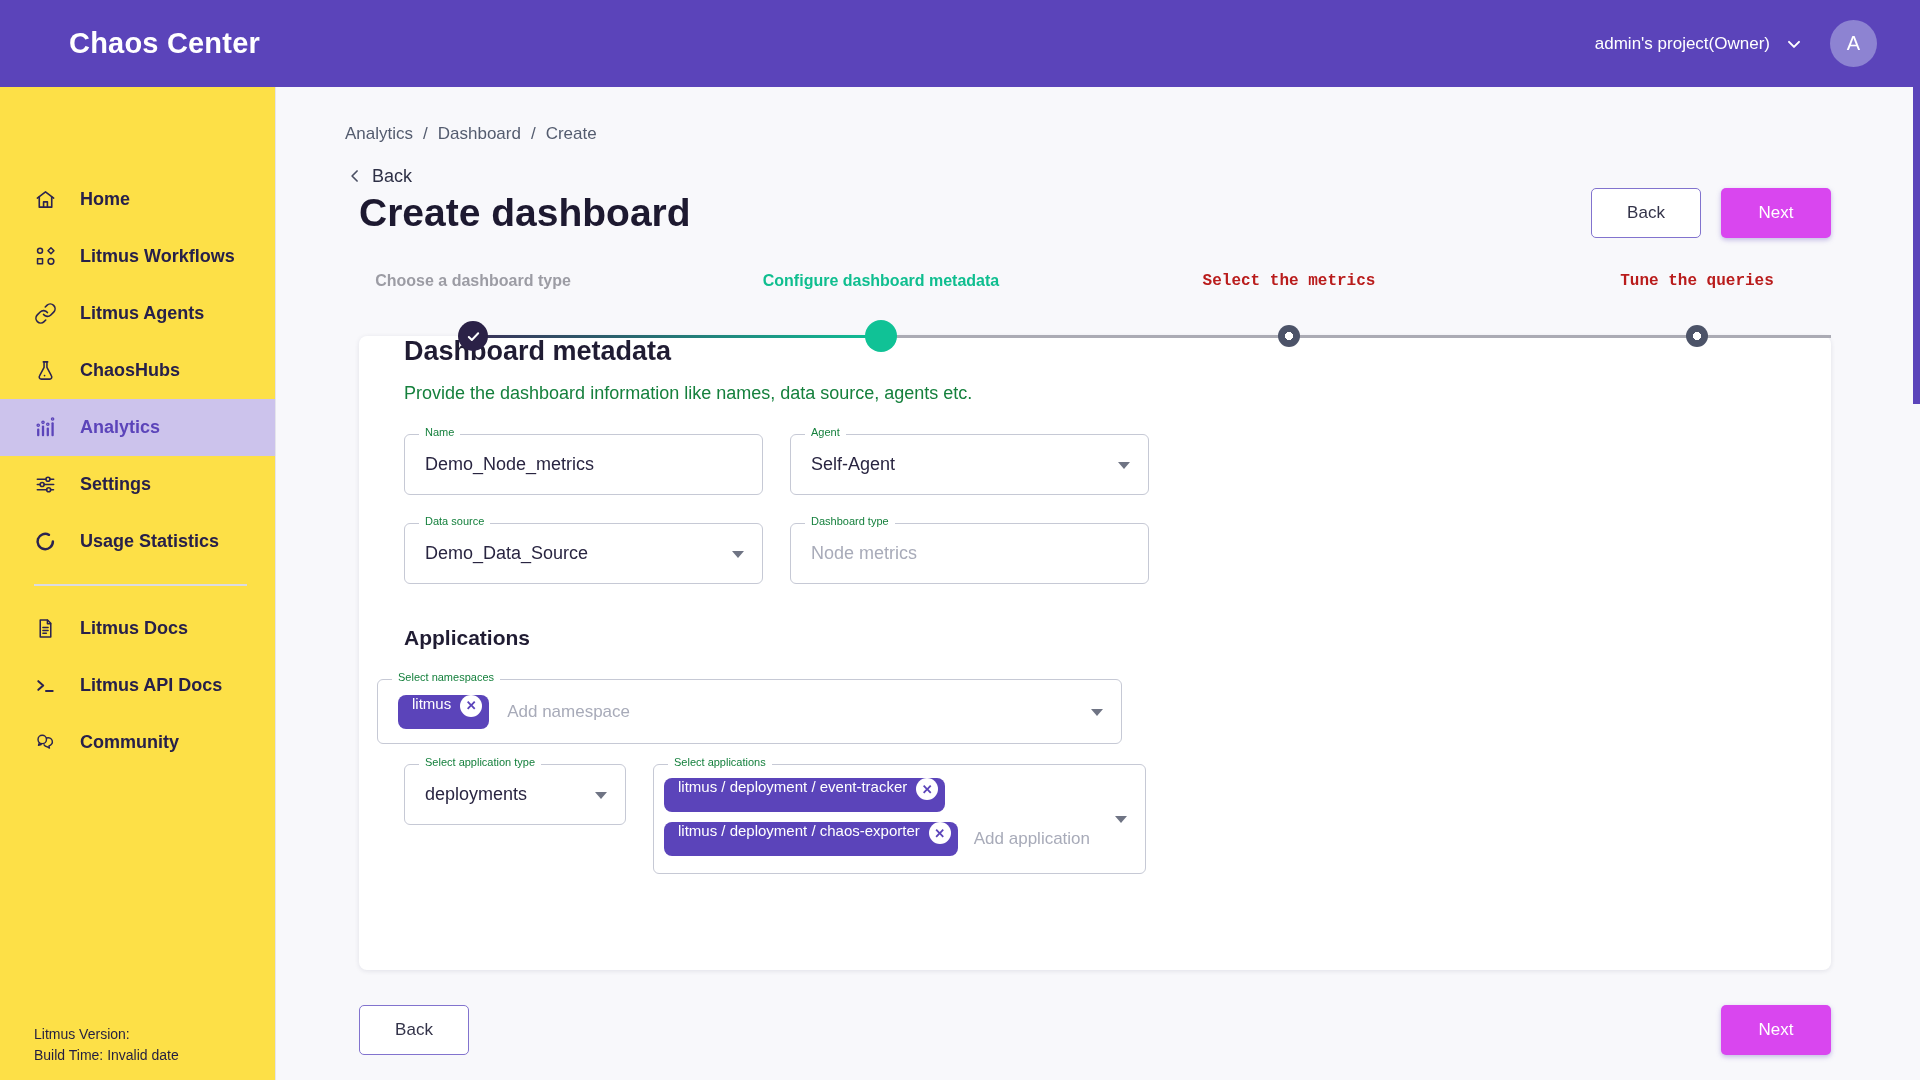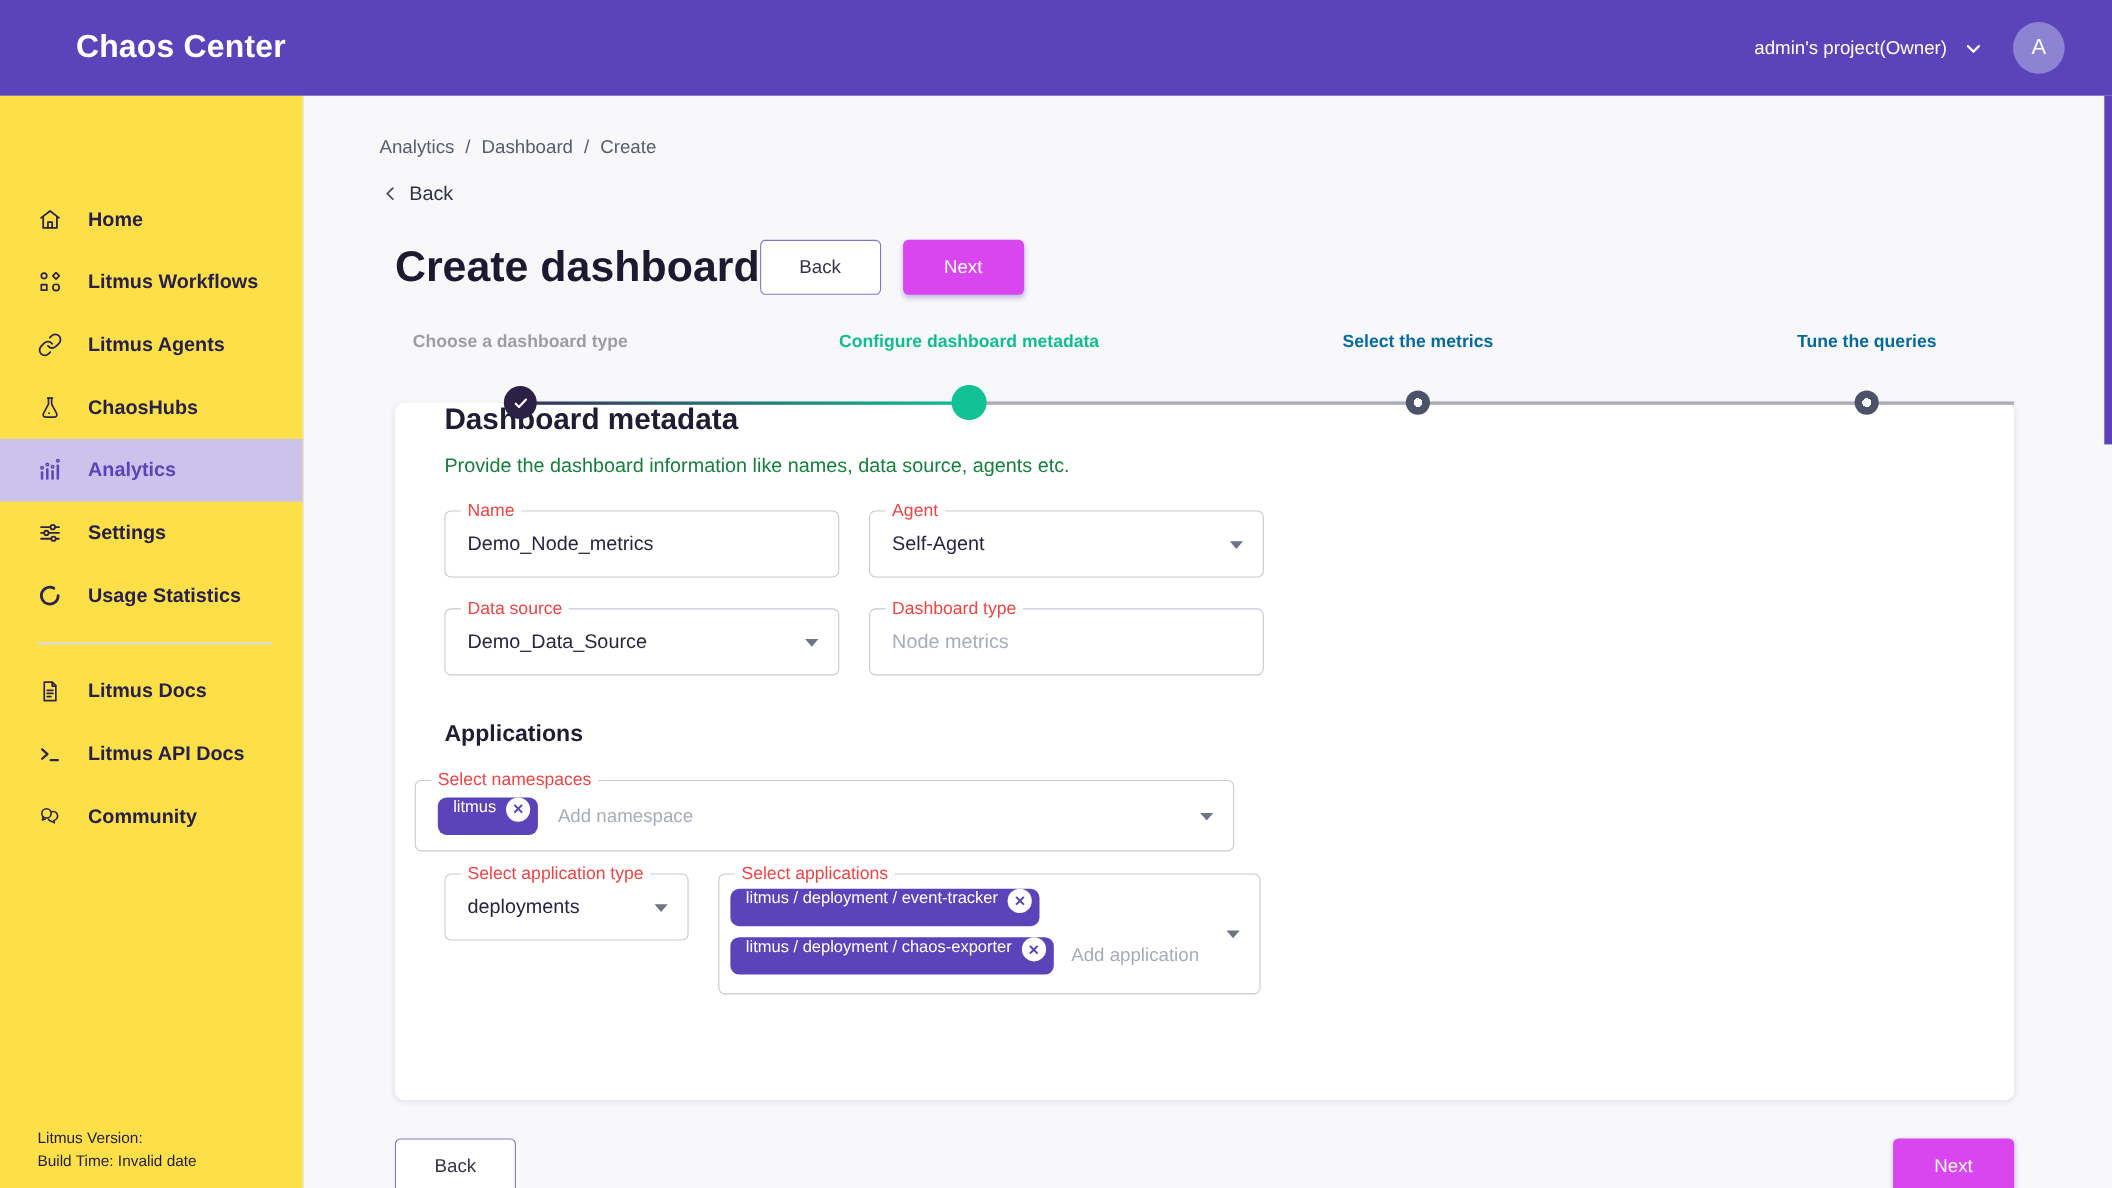--- a/index.html
+++ b/index.html
@@ -31,35 +31,35 @@
   .sidebar-footer b { font-weight:400; }
 
   
   .main { position:absolute; top:87px; left:276px; right:0; bottom:0; padding-left:69px; }
   .breadcrumb { margin-top:37px; display:flex; gap:10px; font-size:17px; color:#545C6F; height:20px; align-items:center; }
   .breadcrumb .crumb { cursor:pointer; }
   .back-link { margin-top:20px; display:flex; align-items:center; gap:7px; font-size:18px; color:#2E3046;
                cursor:pointer; height:24px; width:110px; }
 
   .content { width:1486px; }
-  .title-row { margin-top:30px; margin-left:14px; width:1472px; height:50px;
-               display:flex; align-items:center; justify-content:flex-start; }
+  .title-row { margin-left:14px; width:1472px; height:50px;
+               display:flex; align-items:center; justify-content:space-between; }
   .page-title { font-size:39px; font-weight:700; color:#1D1930; }
   .btn-group { display:flex; gap:20px; }
   .btn { height:50px; min-width:110px; padding:0 32px; border-radius:5px; font-size:17px;
          font-family:"Liberation Sans",sans-serif; display:flex; align-items:center; justify-content:center; cursor:pointer; }
   .btn-outline { background:#fff; border:1px solid #8273CE; color:#333349; }
   .btn-filled { background:#d946ef; border:none; color:#fff; box-shadow:0 2px 5px rgba(91,68,186,.35); }
 
   
   .stepper-labels { position:relative; margin-top:34px; margin-left:14px; width:1472px; height:20px; }
   .step-label { position:absolute; top:0; transform:translateX(-50%); font-size:16px; font-weight:700; white-space:nowrap; }
   .step-label.done { color:#9C9CA4; }
   .step-label.active { color:#0FBE8F; }
-  .step-label.pending { color:#0369a1; }
+  .step-label.pending { color:#b91c1c;font-family:Liberation Mono, monospace; }
 
   
   .card { position:relative; margin-top:30px; margin-left:14px; width:1472px; height:634px;
           background:#fff; border-radius:8px; box-shadow:0 1px 5px rgba(30,25,70,.10); }
   .step-line { position:absolute; top:-1px; height:3px; }
   .seg1 { left:114px; width:408px; background:linear-gradient(90deg,#3A3058,#10C096); }
   .seg2 { left:522px; width:408px; background:#ABABB4; }
   .seg3 { left:930px; width:408px; background:#ABABB4; }
   .seg4 { left:1338px; width:134px; background:#ABABB4; }
   .dot { position:absolute; top:0; transform:translate(-50%,-50%); border-radius:50%; cursor:pointer;
@@ -72,21 +72,21 @@
   .card h2 { margin:44px 0 0 45px; font-size:27px; font-weight:700; color:#201C33; }
   .card .subtitle { margin:16px 0 0 45px; font-size:18px; color:#15803d; }
 
   .form-row { display:flex; gap:27px; margin-left:45px; }
   .row1 { margin-top:30px; } .row2 { margin-top:28px; } .row3 { margin-top:20px; align-items:flex-start; }
 
   .field { position:relative; border:1px solid #C6C9D5; border-radius:6px; background:#fff;
            display:flex; align-items:center; padding:0 20px; cursor:text; }
   .f-std { width:359px; height:61px; }
   .field-label { position:absolute; top:-9px; left:14px; background:#fff; padding:0 6px;
-                 font-size:16px; color:#ef4444; white-space:nowrap;text-align:right; }
+                 font-size:11px; color:#15803d; white-space:nowrap;text-align:right; }
   .field-value { font-size:18px; color:#292541; }
   .ph { color:#A8ABB9; }
   .caret { position:absolute; right:18px; top:50%; margin-top:-3px; width:0; height:0;
            border-left:6px solid transparent; border-right:6px solid transparent; border-top:7px solid #6F7484; }
 
   .apps-title { margin:42px 0 0 45px; font-size:21px; font-weight:700; color:#201C33; }
   .f-namespaces { margin:29px 0 0 18px; width:745px; height:65px; gap:18px; }
   .chip { height:34px; background:#5B44BA; border-radius:8px; color:#fff; font-size:15px;
           display:inline-flex; align-items:flex-start; gap:9px; padding:0 7px 0 14px; cursor:pointer; white-space:nowrap; }
   .chip-close { width:22px; height:22px; border-radius:50%; background:#fff; color:#5B44BA;

